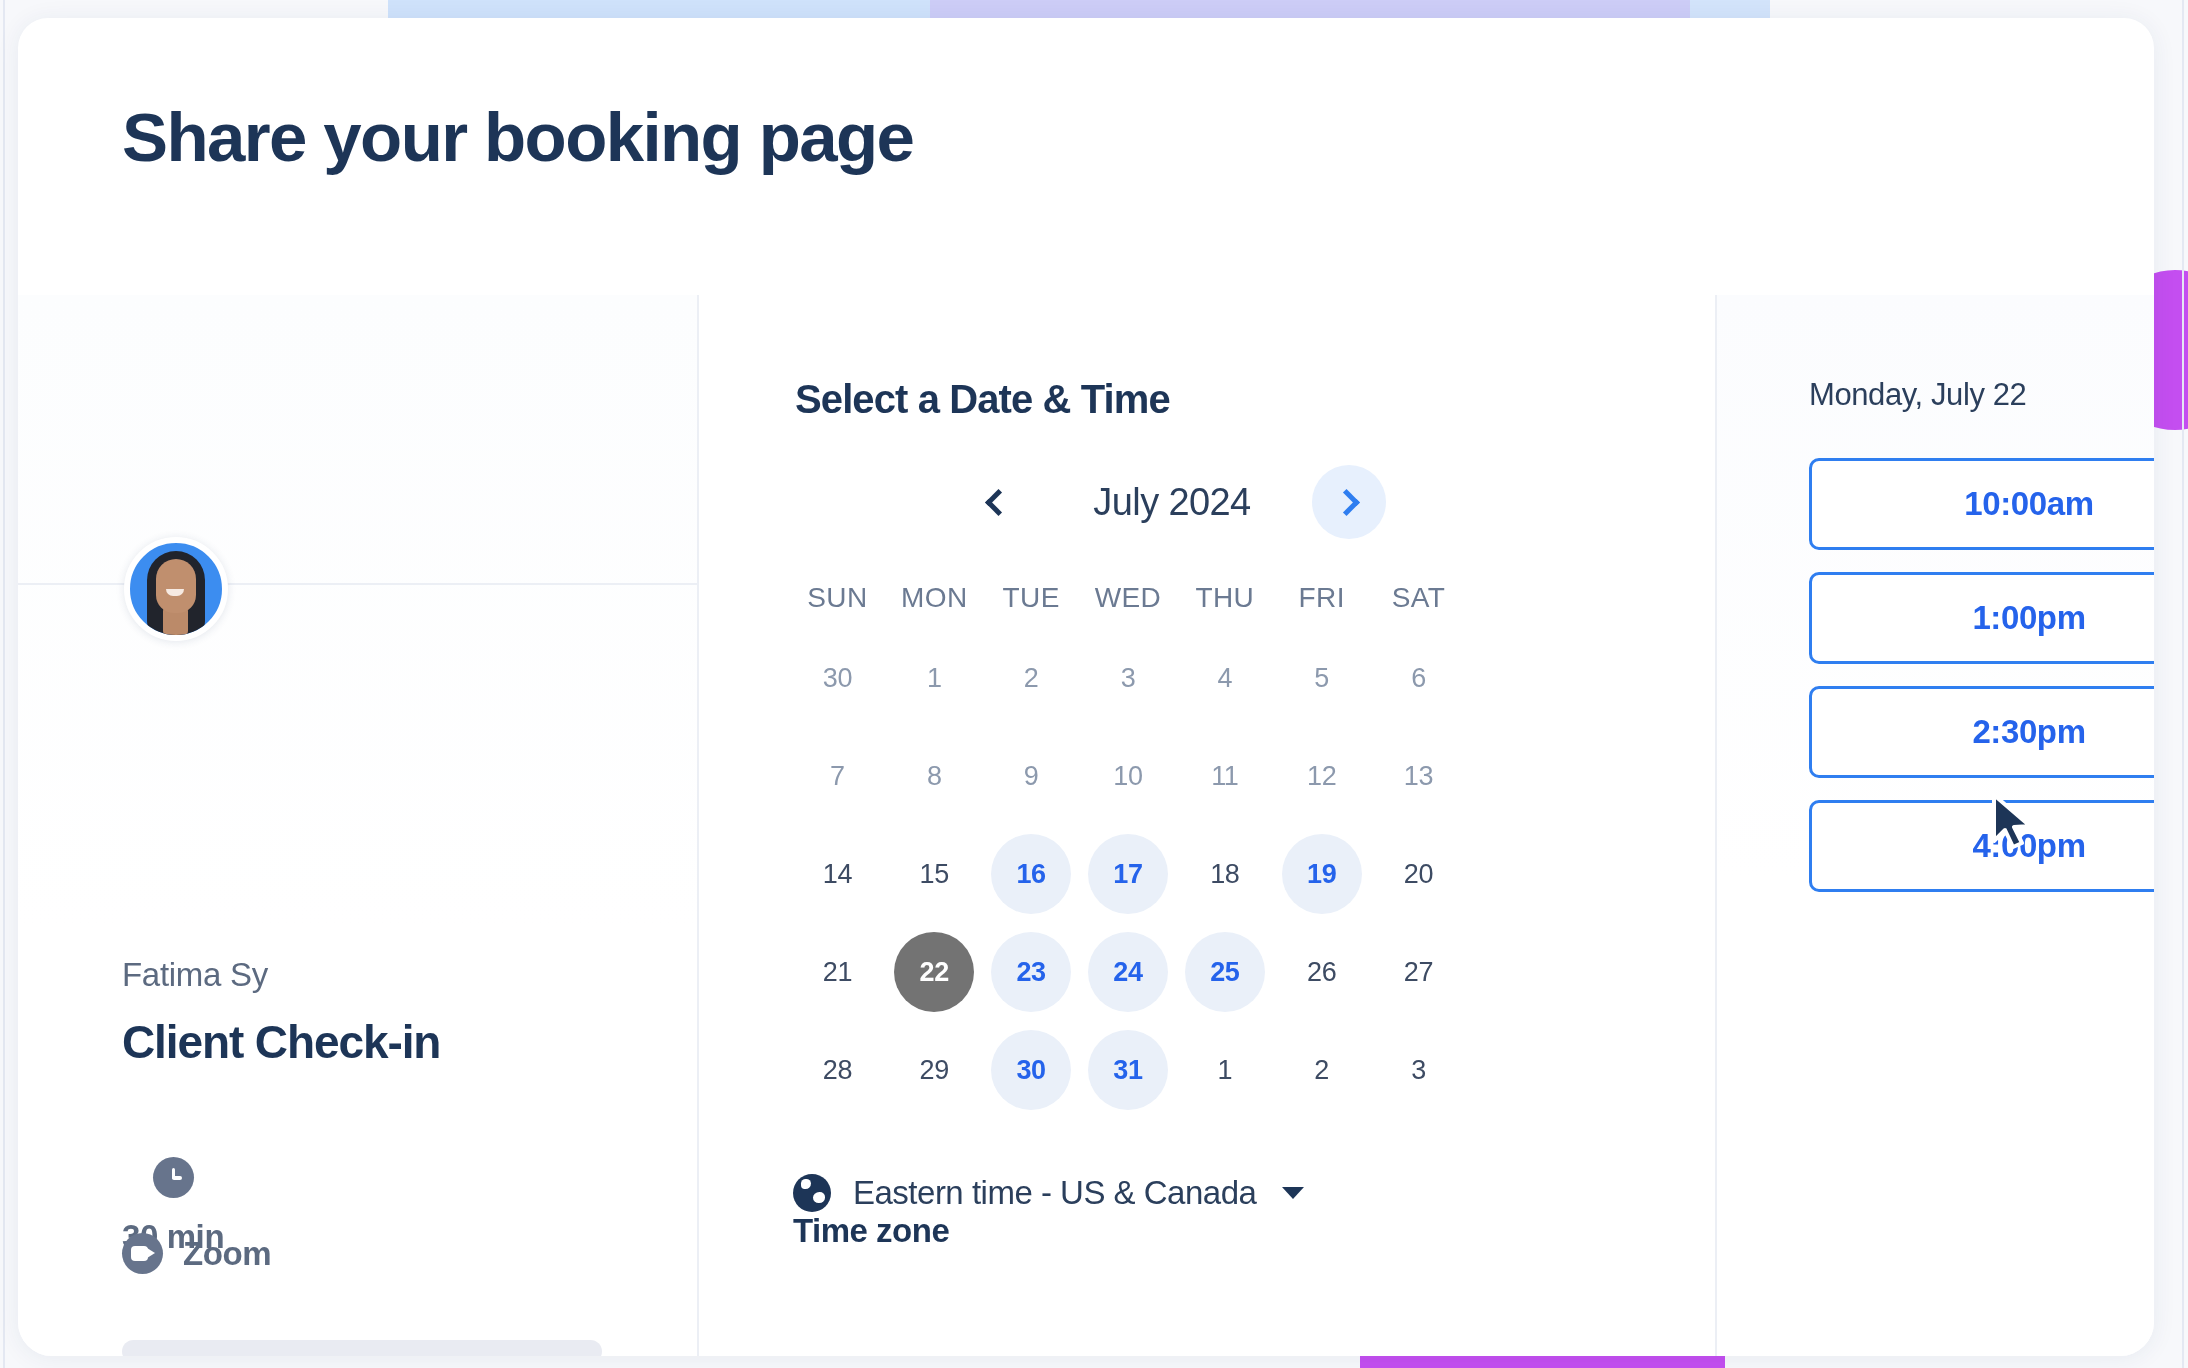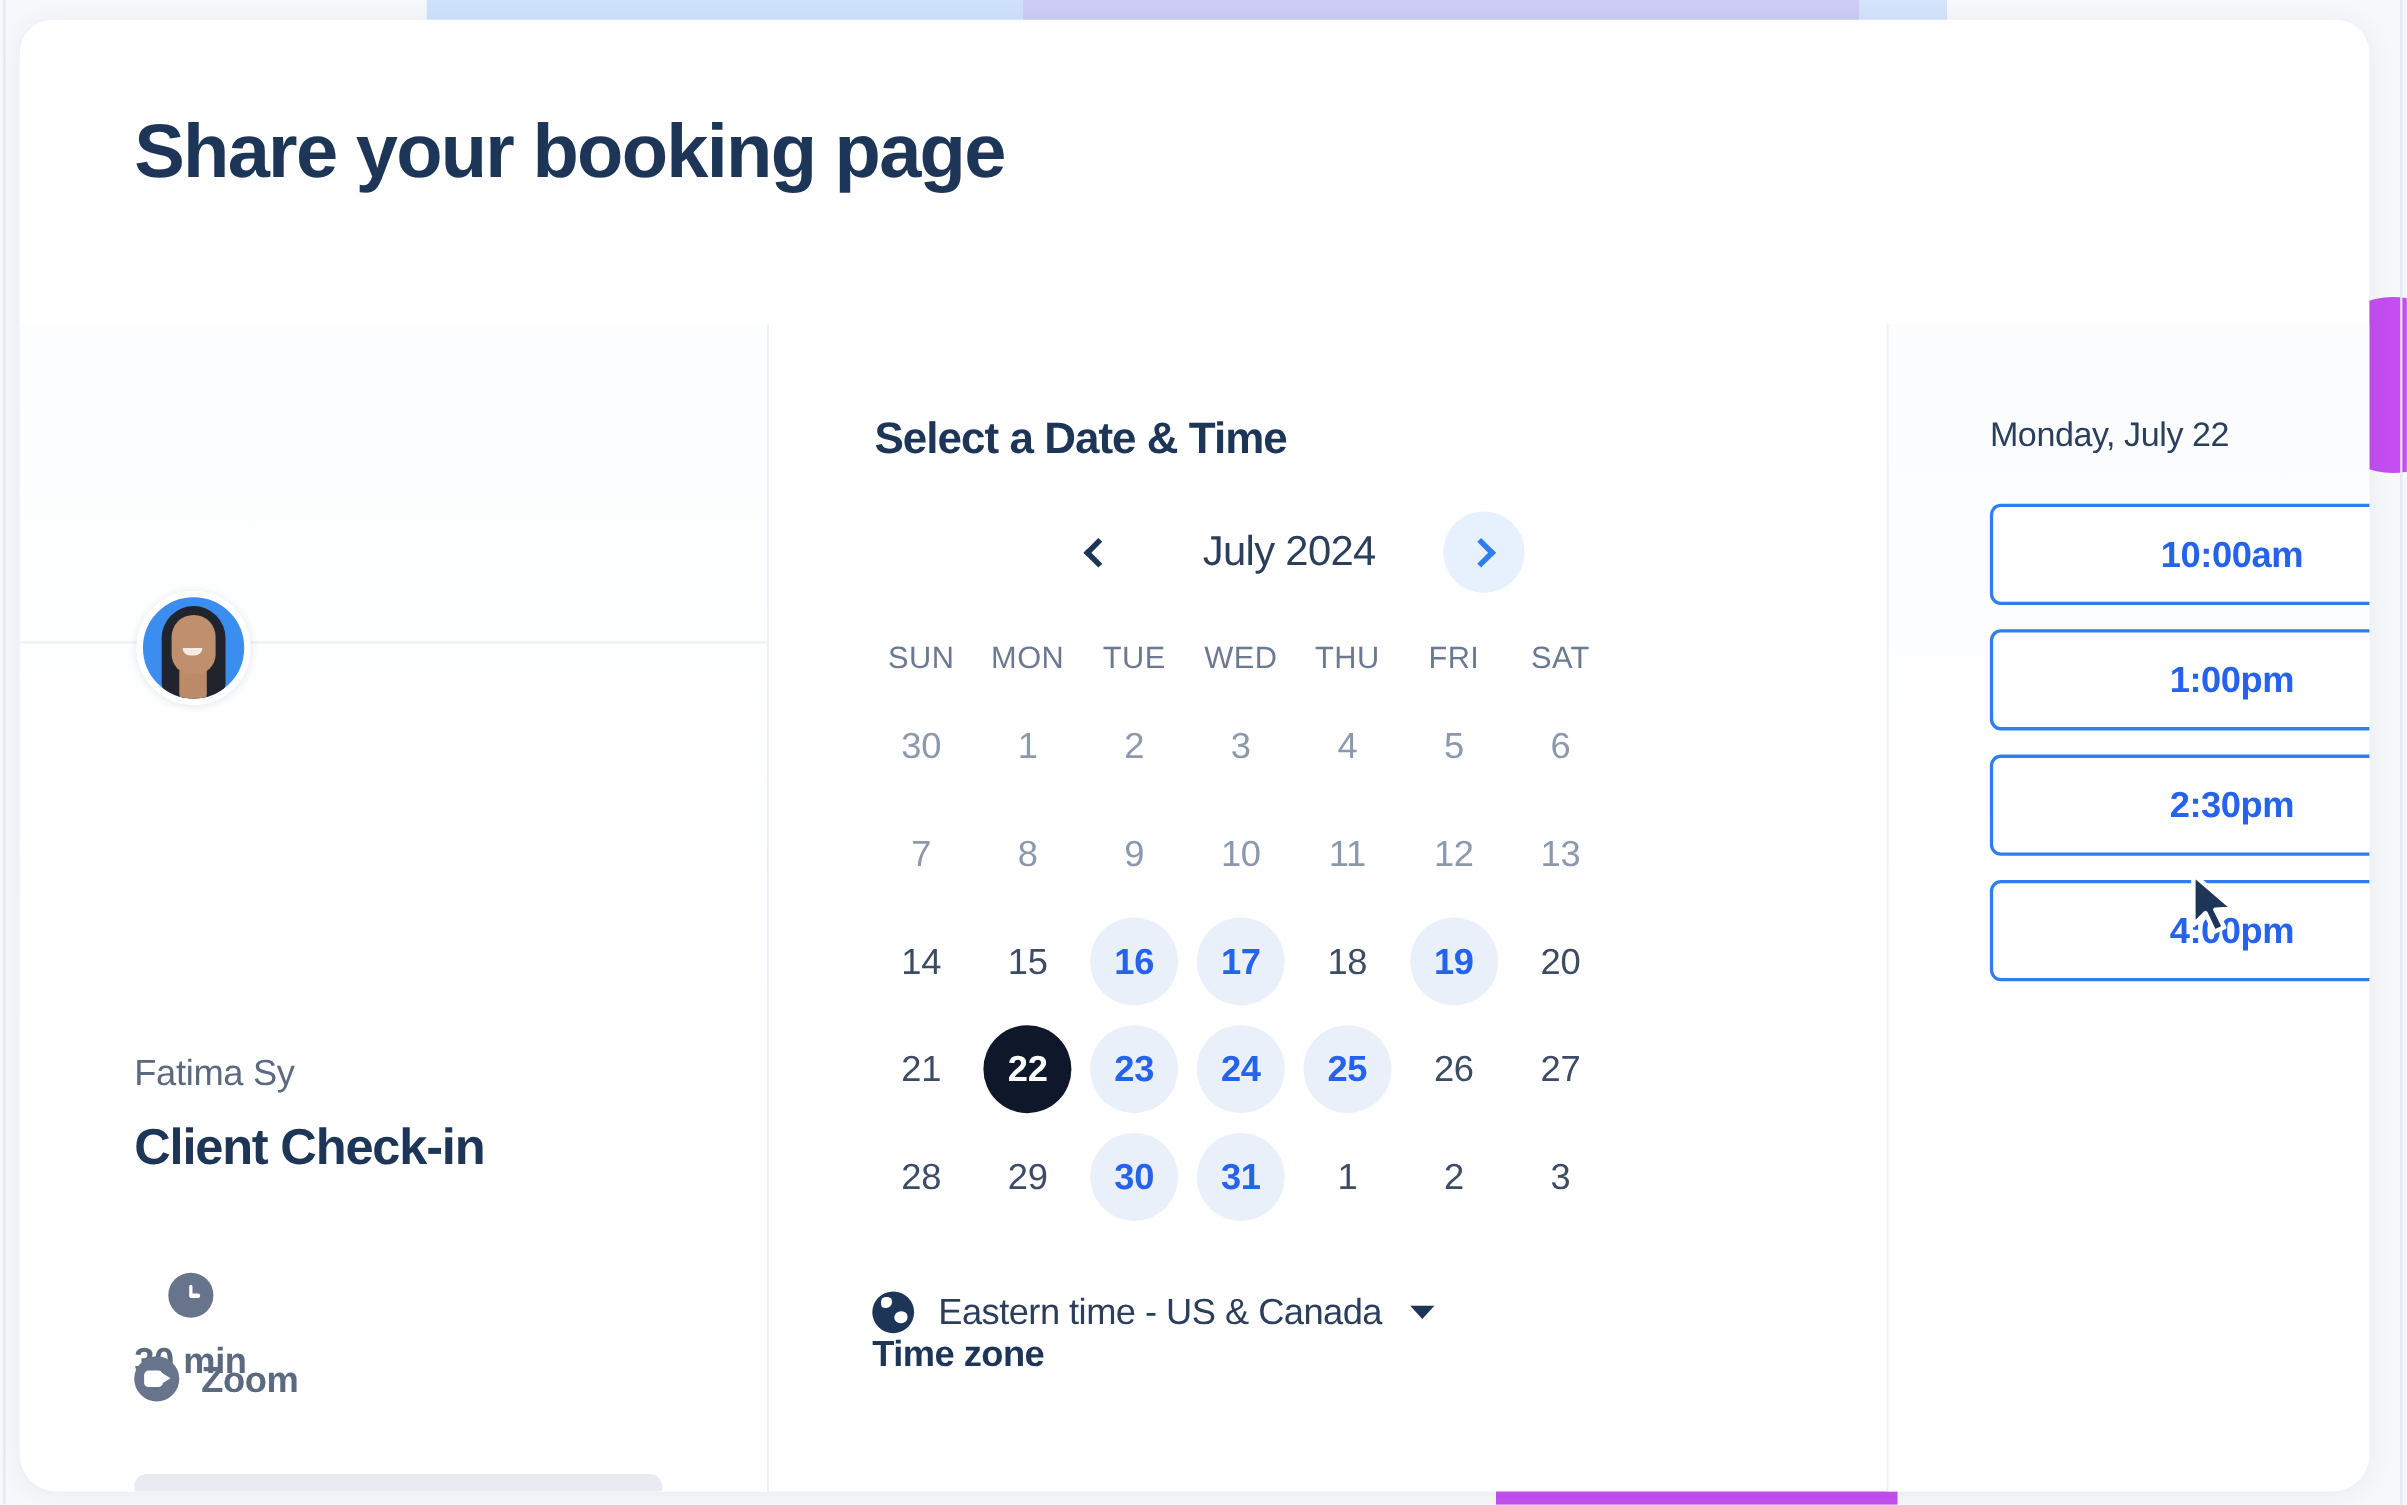--- a/index.html
+++ b/index.html
@@ -356,38 +356,38 @@
     display: flex;
     align-items: center;
     justify-content: center;
   }
   .day {
     width: 80px; height: 80px;
     border-radius: 50%;
     display: flex;
     align-items: center;
     justify-content: center;
-    font-size: 33px;
+    font-size: 27px;
     font-weight: 400;
     color: #6b7a92;
     background: transparent;
     border: none;
     padding: 0;
     letter-spacing: -.3px;
   }
   .day.muted { color: #8c99ad; }
   .day.plain { color: #3d4b63; }
   .day.avail {
     background: #eaf0f9;
     color: #2563eb;
     font-weight: 700;
     cursor: pointer;
   }
   .day.selected {
-    background: #0f172a;
+    background: #737373;
     color: #ffffff;
     font-weight: 700;
     cursor: pointer;
   }
 
   #tz-block {
     position: absolute;
     left: 94px; top: 855px;
   }
   #tz-title {

